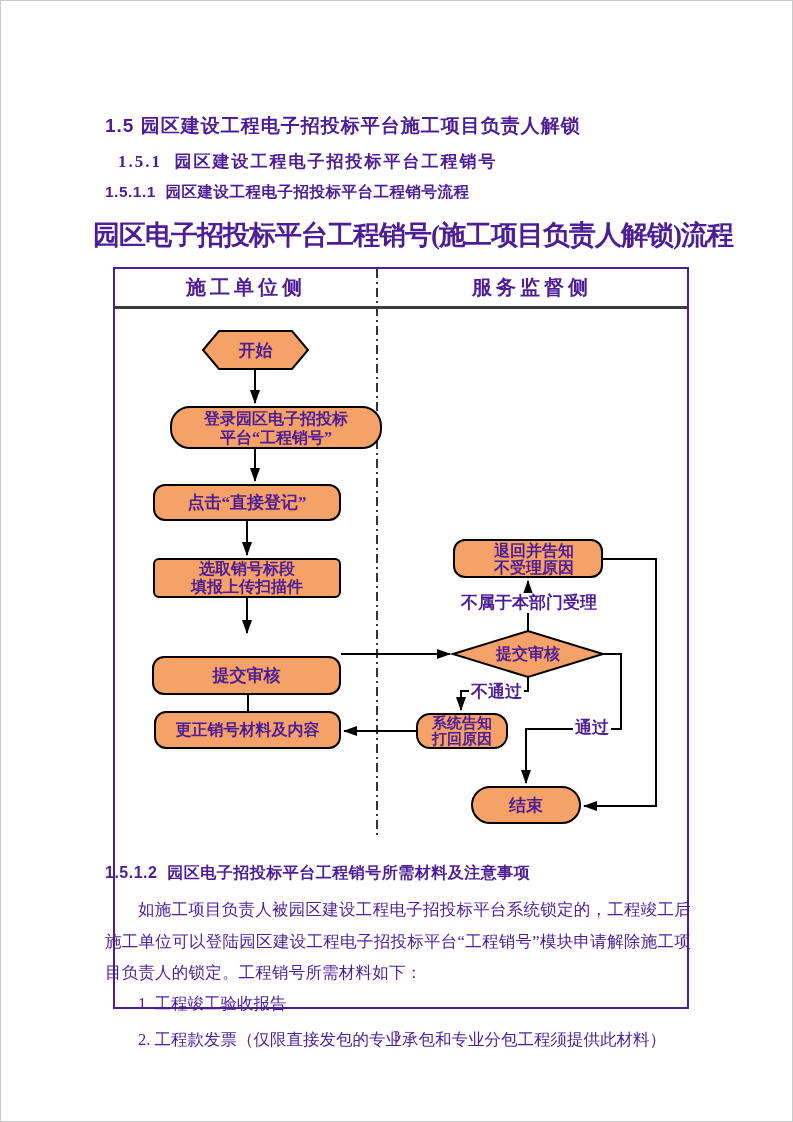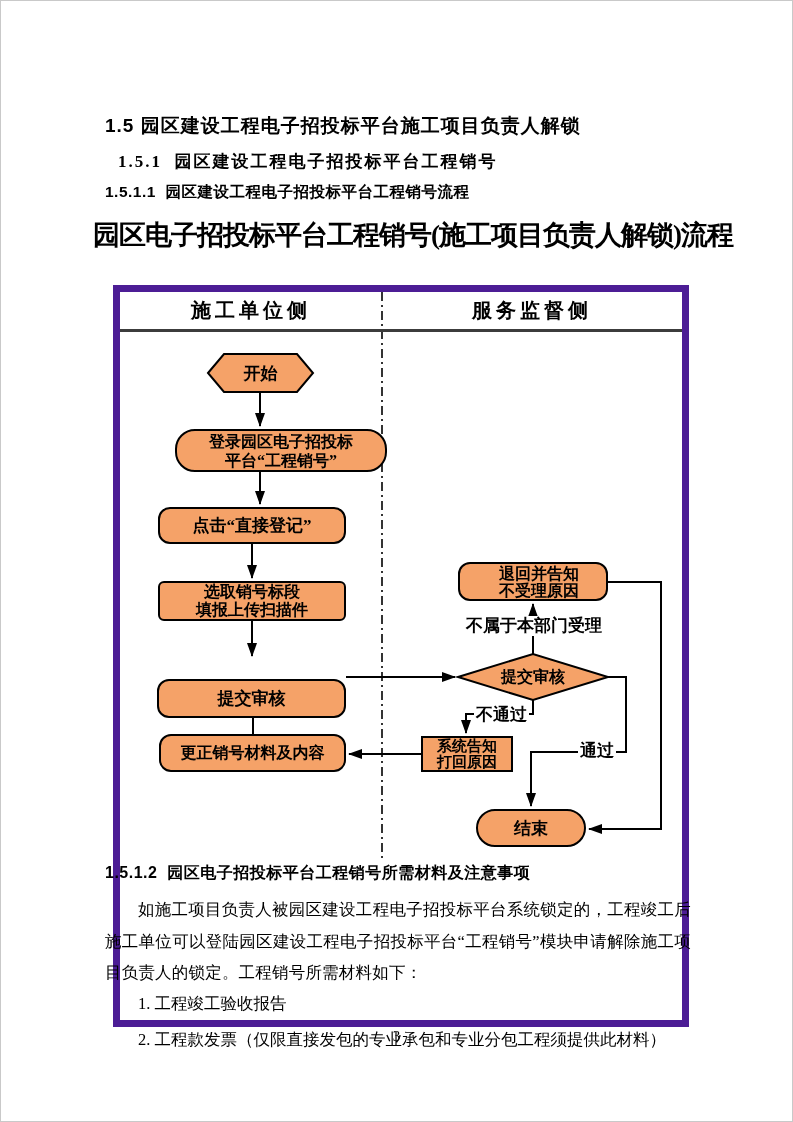--- a/index.html
+++ b/index.html
@@ -1,34 +1,34 @@
 <!DOCTYPE html>
 <html style="--node-fill: #F5A268;"><head>
 <meta charset="utf-8">
 <style>
   * { margin:0; padding:0; box-sizing:border-box; }
   :root { --node-fill:#F5A268; --line:#1a1a1a; }
   body { background:#888; font-family:"Liberation Serif", serif; }
   .page {
     position:relative; width:793px; height:1122px; margin:0 auto;
-    background:#ffffff; border:1px solid #c9c9c9; color:#000000;
+    background:#ffffff; border:1px solid #c9c9c9; color:#4c1d95;
     overflow:hidden;
   }
   
   .h15 { position:absolute; left:104px; top:112px; font-family:"Liberation Sans",sans-serif;
          font-weight:bold; font-size:19px; letter-spacing:1px; white-space:pre; }
   .h151 { position:absolute; left:117px; top:149px; font-weight:bold; font-size:17px;
           letter-spacing:2px; white-space:pre; }
   .h1511 { position:absolute; left:104px; top:181px; font-family:"Liberation Sans",sans-serif;
            font-weight:bold; font-size:15.5px; letter-spacing:.5px; white-space:pre; }
   .chart-title { position:absolute; left:92px; top:216px; width:584px; text-align:center;
            font-weight:bold; font-size:27px; letter-spacing:-1px; white-space:nowrap; }
   
-  .chart { position:absolute; left:112px; top:284px; width:576px; height:742px;
-           border:7px solid #4c1d95; }
+  .chart { position:absolute; left:112px; top:266px; width:576px; height:742px;
+           border:2px solid #4c1d95; }
   .chart-header { position:relative; height:40px; border-bottom:3px solid #3c3c3c;
            display:flex; align-items:center; font-weight:bold; font-size:20px; }
   .chart-header .cell-left  { width:262px; text-align:center; letter-spacing:4px; }
   .chart-header .cell-right { flex:1; text-align:center; letter-spacing:4px; }
   .lane-divider { position:absolute; left:261px; top:0; height:570px; width:2px;
            background:repeating-linear-gradient(180deg,#333 0 9px,transparent 9px 13px,#333 13px 15px,transparent 15px 19px); }
   .chart-body { position:absolute; left:0; top:40px; width:572px; height:530px; }
   .edges { position:absolute; left:0; top:0; }
   
   .node { position:absolute; background:var(--node-fill); border:2px solid #000;
@@ -92,21 +92,21 @@
       <div class="node" style="left:21px;top:97px;width:212px;height:43px;font-size:16px;line-height:19px;border-radius:20px;margin-left:34px;">登录园区电子招投标
 平台“工程销号”</div>
       <div class="node" style="left:38px;top:175px;width:188px;height:37px;font-size:17px;border-radius:12px;">点击“直接登记”</div>
       <div class="node" style="left:38px;top:249px;width:188px;height:40px;font-size:16px;line-height:18px;border-radius:6px;">选取销号标段
 填报上传扫描件</div>
       <div class="node" style="left:37px;top:327px;width:189px;height:39px;font-size:17px;border-radius:12px;margin-top:20px;">提交审核</div>
       <div class="node" style="left:39px;top:402px;width:187px;height:38px;font-size:16px;border-radius:12px;">更正销号材料及内容</div>
       <div class="node" style="left:338px;top:230px;width:150px;height:39px;font-size:16px;line-height:17px;border-radius:12px;padding-left:12px;">退回并告知
 不受理原因</div>
       <div class="node plain" style="left:338px;top:322px;width:150px;height:46px;font-size:16px;">提交审核</div>
-      <div class="node" style="left:301px;top:404px;width:92px;height:36px;font-size:15px;line-height:16px;border-radius:0;">系统告知
+      <div class="node" style="left:301px;top:404px;width:92px;height:36px;font-size:15px;line-height:16px;border-radius:14px;">系统告知
 打回原因</div>
       <div class="node" style="left:356px;top:477px;width:110px;height:38px;font-size:17px;border-radius:19px;">结束</div>
 
       <div class="edge-label" style="left:341px;top:284px;width:146px;text-align:center;">不属于本部门受理</div>
       <div class="edge-label" style="left:354px;top:373px;">不通过</div>
       <div class="edge-label" style="left:458px;top:409px;">通过</div>
     </div>
   </div>
 
   <div class="h1512">1.5.1.2  园区电子招投标平台工程销号所需材料及注意事项</div>

